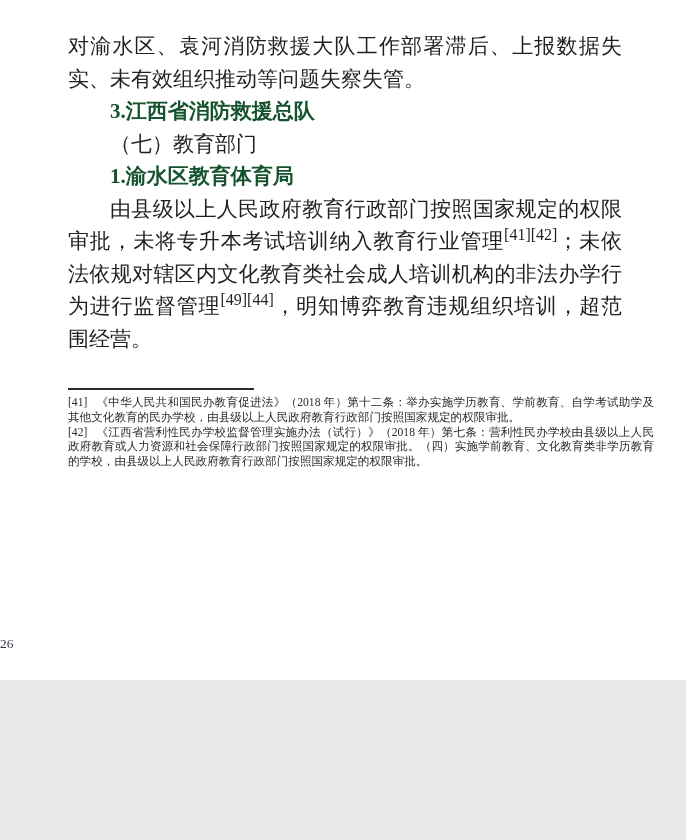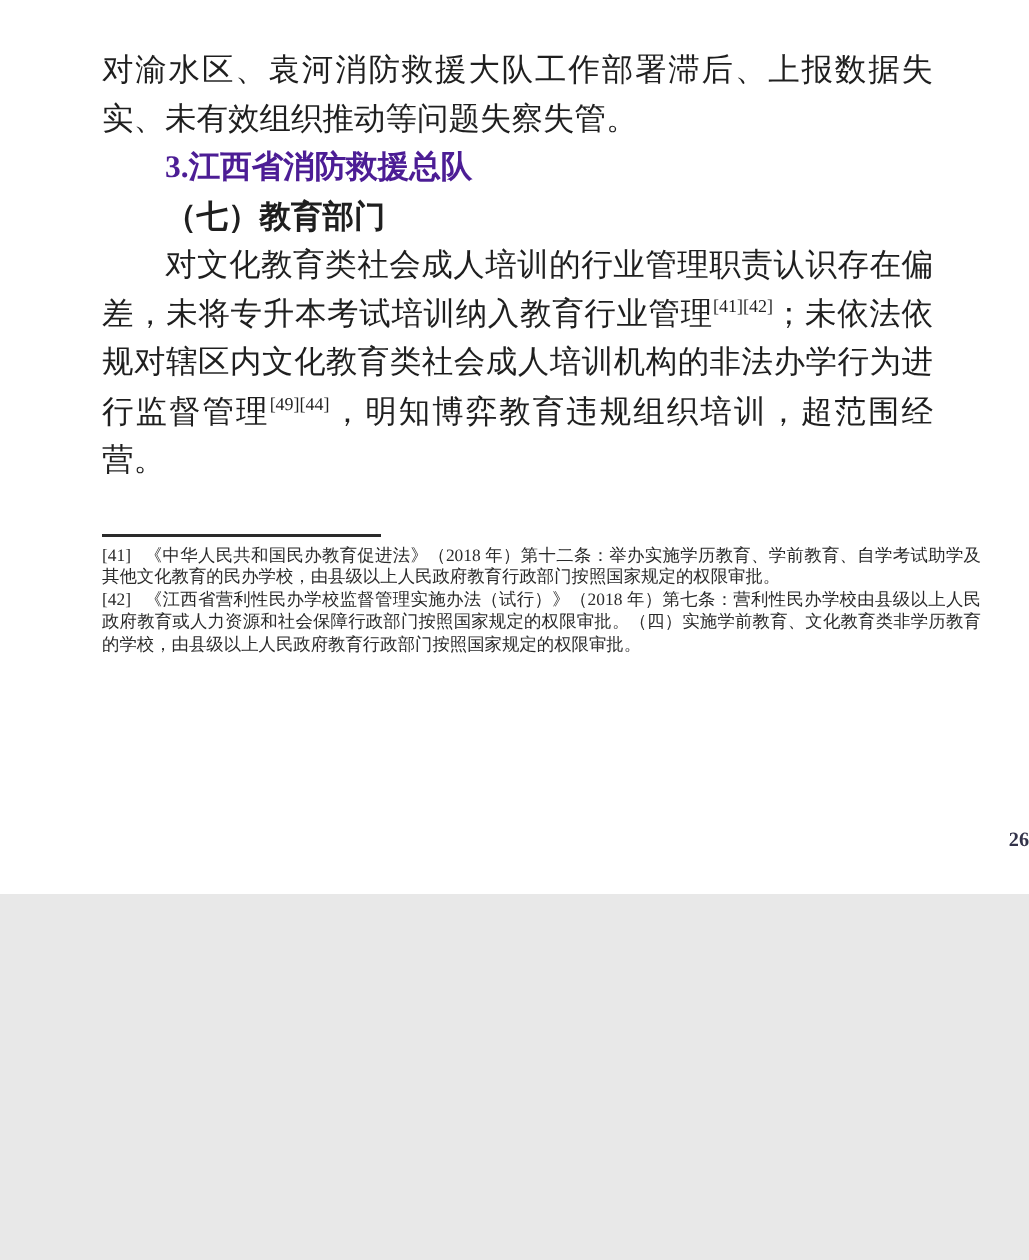--- a/index.html
+++ b/index.html
@@ -1,19 +1,19 @@
 <!DOCTYPE html>
 <html><head>
 <meta charset="utf-8">
 <style>
   * { margin: 0; padding: 0; box-sizing: border-box; }
   html, body { background: #e8e8e8; }
   .page {
     width: 686px;
-    height: 596px;
+    height: 680px;
     background: #ffffff;
     position: relative;
     overflow: hidden;
     font-family: "Liberation Serif", "DejaVu Serif", serif;
     color: #1f1f1f;
   }
   .content {
     padding: 30px 64px 0 68px;
   }
   .para {
@@ -21,32 +21,32 @@
     line-height: 32.5px;
     text-align: justify;
     text-justify: inter-ideograph;
     color: #1f1f1f;
   }
   .indent { text-indent: 2em; }
   .heading-bold {
     font-size: 21px;
     line-height: 32.5px;
     font-weight: bold;
-    color: #4c1d95;
+    color: #14532d;
     text-indent: 2em;
   }
   .heading-kai {
     font-size: 21px;
     line-height: 32.5px;
-    font-weight: bold;
+    font-weight: normal;
     color: #1f1f1f;
     text-indent: 2em;
   }
   .sup {
-    font-size: 12px;
+    font-size: 16px;
     vertical-align: super;
     line-height: 0;
   }
   .footnote-sep {
     margin: 33px 0 6px 68px;
     width: 186px;
     border-top: 2px solid #2a2a2a;
   }
   .footnotes {
     padding: 0 32px 0 68px;
@@ -57,36 +57,36 @@
     text-align: justify;
     text-justify: inter-ideograph;
     color: #2a2a2a;
   }
   .fn-marker { margin-right: 9px; }
   .page-number {
     position: absolute;
     left: 0;
     right: 0;
     bottom: 28px;
-    text-align: right;
+    text-align: left;
     font-size: 13.5px;
     color: #33334a;
-    font-weight: bold;
   }
 </style>
 </head>
 <body>
 
 <div class="page">
   <div class="content">
     <p class="para">对渝水区、袁河消防救援大队工作部署滞后、上报数据失实、未有效组织推动等问题失察失管。</p>
     <p class="heading-bold">3.江西省消防救援总队</p>
     <p class="heading-kai">（七）教育部门</p>
+    <p class="heading-bold">1.渝水区教育体育局</p>
     <p class="para indent">
-      <span>对文化教育类社会成人培训的行业管理职责认识存在偏差，未将专升本考试培训纳入教育行业管理</span><span class="sup">[41][42]</span><span>；未依法依规对辖区内文化教育类社会成人培训机构的非法办学行为进行监督管理</span><span class="sup">[49][44]</span><span>，明知博弈教育违规组织培训，超范围经营。</span>
+      <span>由县级以上人民政府教育行政部门按照国家规定的权限审批，未将专升本考试培训纳入教育行业管理</span><span class="sup">[41][42]</span><span>；未依法依规对辖区内文化教育类社会成人培训机构的非法办学行为进行监督管理</span><span class="sup">[49][44]</span><span>，明知博弈教育违规组织培训，超范围经营。</span>
     </p>
   </div>
 
   <div class="footnote-sep"></div>
 
   <div class="footnotes">
     <p class="footnote"><span class="fn-marker">[41]</span><span>《中华人民共和国民办教育促进法》（2018 年）第十二条：举办实施学历教育、学前教育、自学考试助学及其他文化教育的民办学校，由县级以上人民政府教育行政部门按照国家规定的权限审批。</span></p>
     <p class="footnote"><span class="fn-marker">[42]</span><span>《江西省营利性民办学校监督管理实施办法（试行）》（2018 年）第七条：营利性民办学校由县级以上人民政府教育或人力资源和社会保障行政部门按照国家规定的权限审批。（四）实施学前教育、文化教育类非学历教育的学校，由县级以上人民政府教育行政部门按照国家规定的权限审批。</span></p>
   </div>
 

